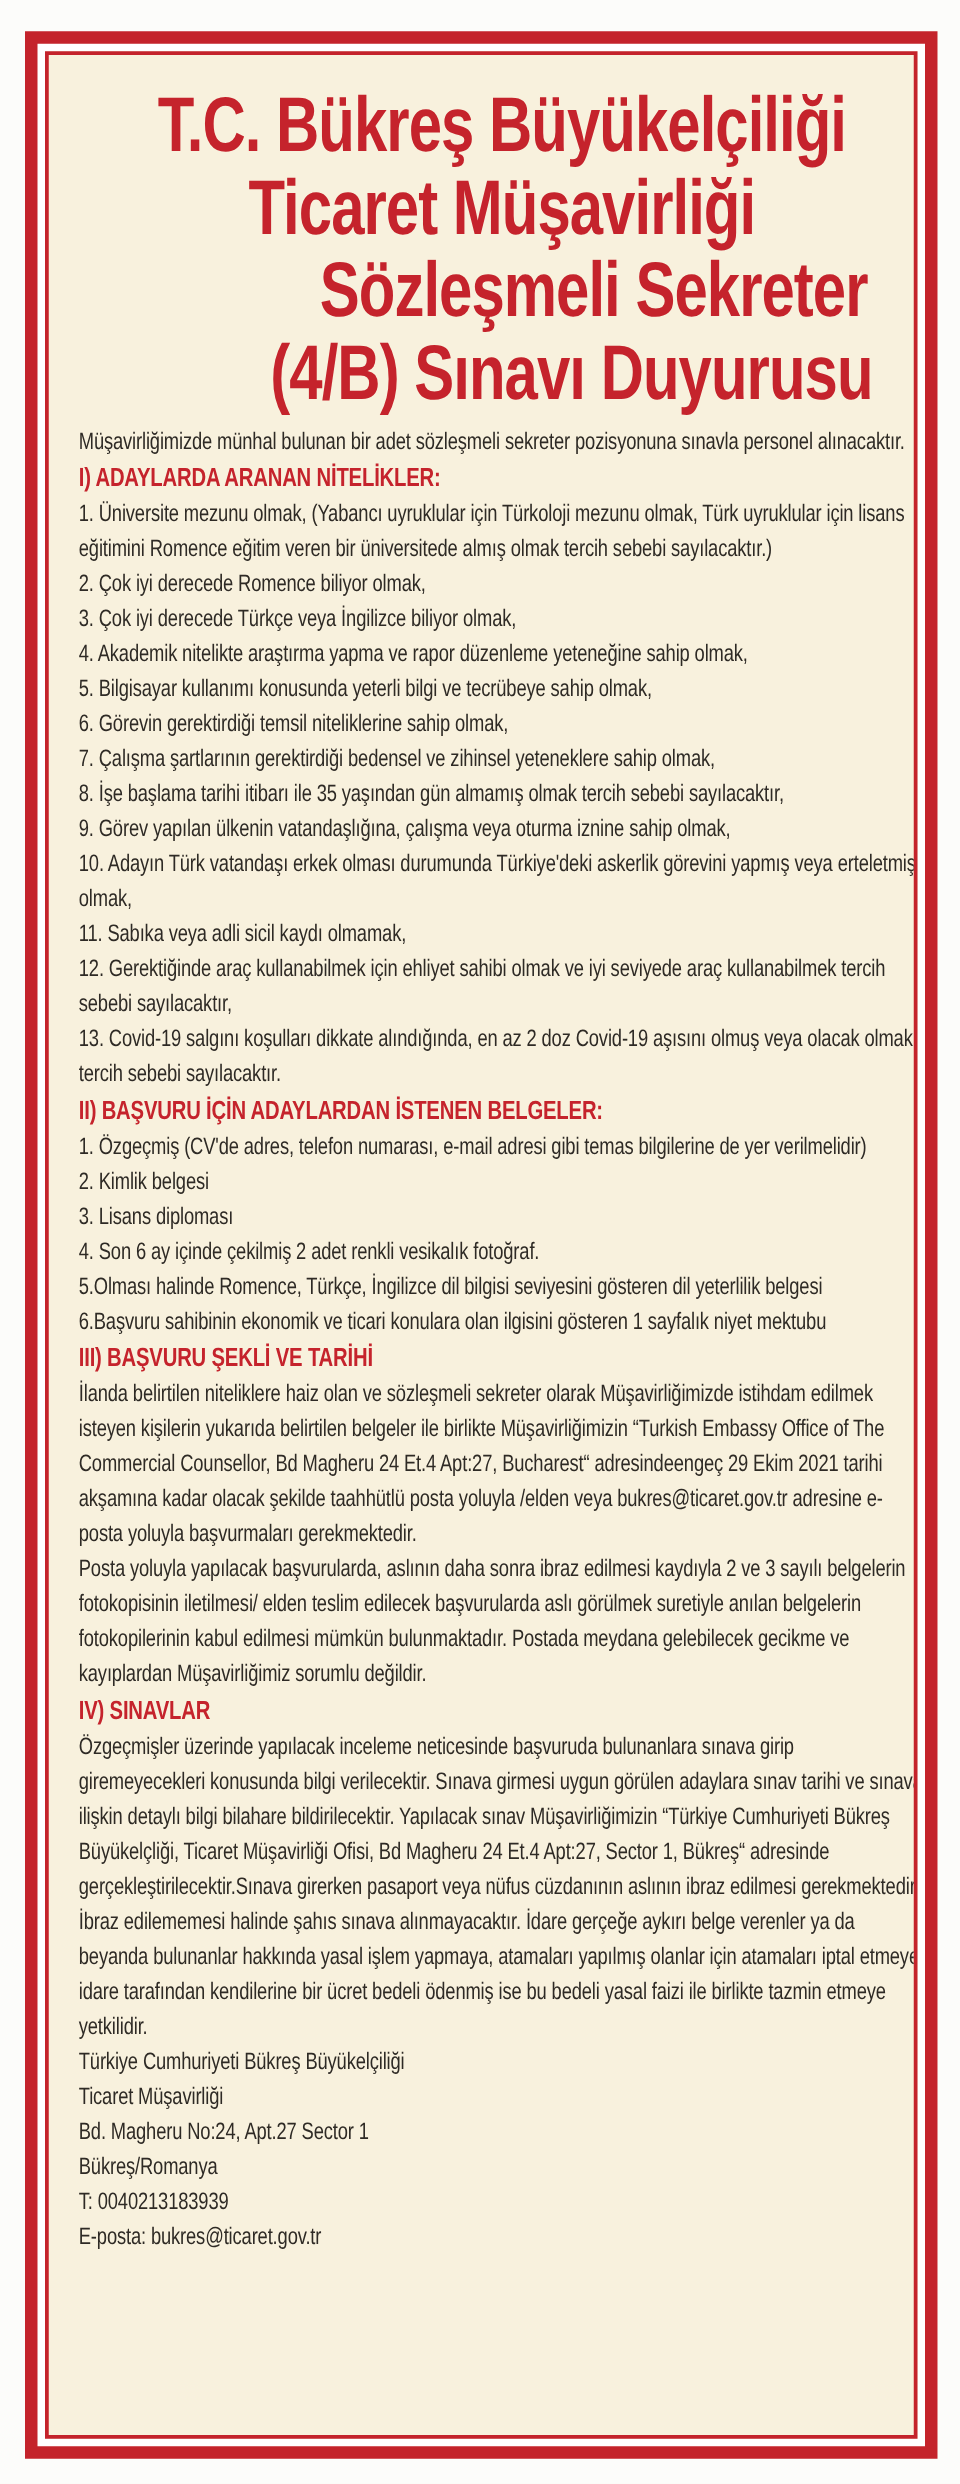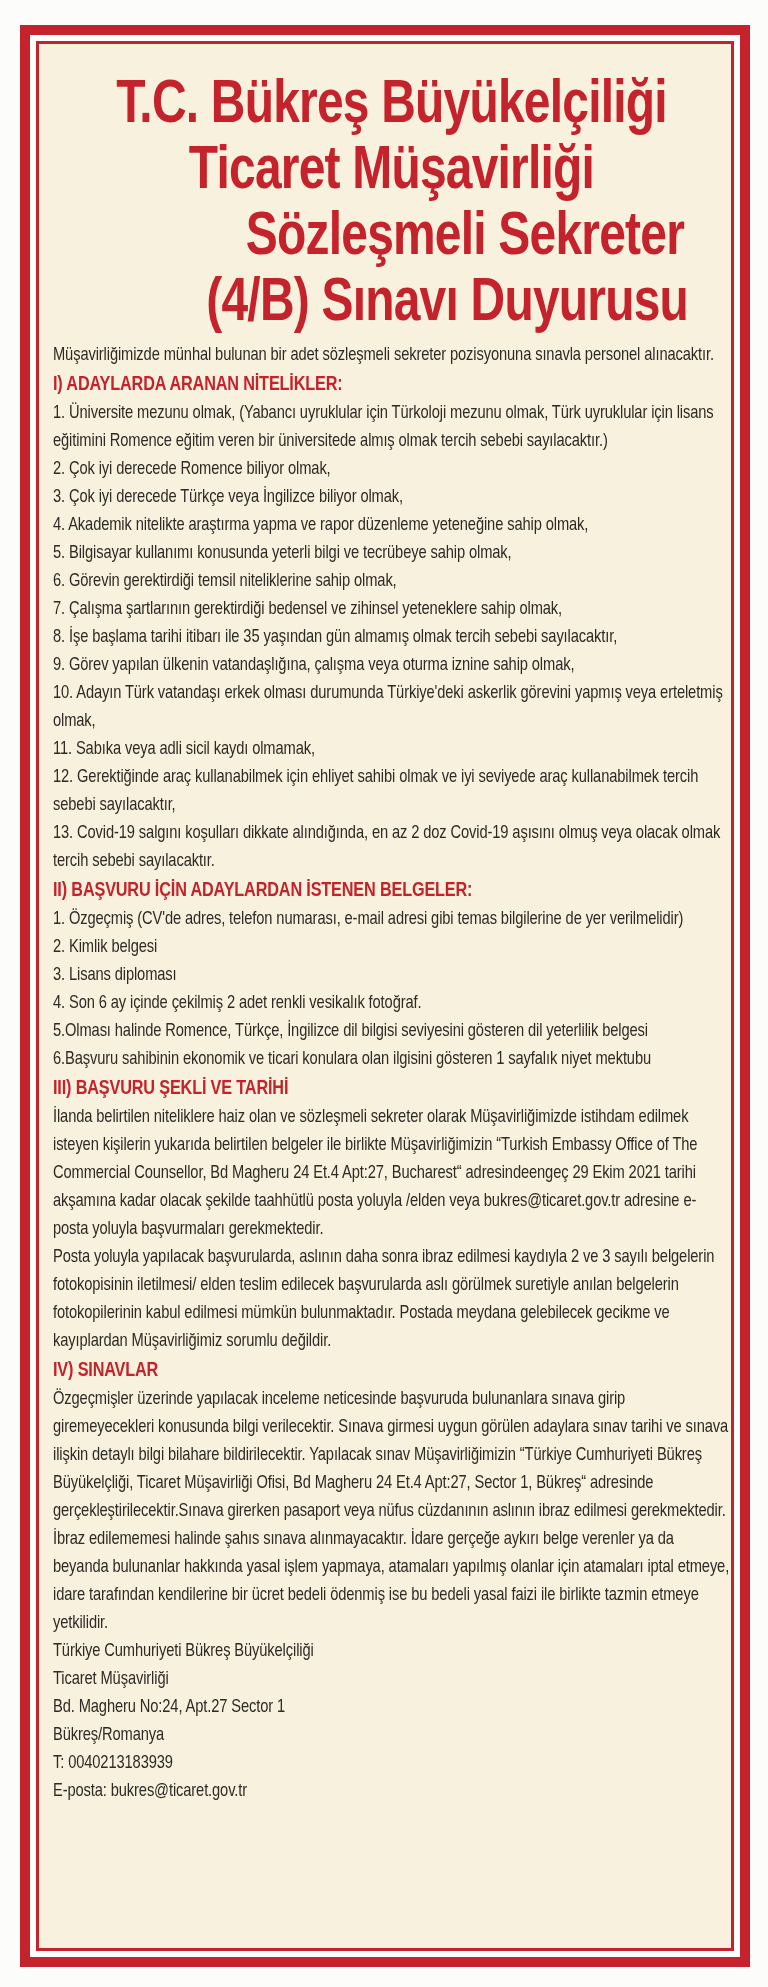--- a/index.html
+++ b/index.html
@@ -14,21 +14,21 @@
     left: 20px; top: 25px;
     width: 730px; height: 1942px;
     border: 10px solid #c4232b;
     background: #ffffff;
     padding: 6px;
   }
   .frame-inner {
     width: 100%; height: 100%;
     border: 3px solid #c4232b;
     background: #f8f1dd;
-    padding: 24px 8px 14px 14px;
+    padding: 24px 8px 14px 24px;
     overflow: hidden;
   }
   
   .title-block {
     width: 875px;
     margin-left: -99px;
     transform: scaleX(0.773);
     transform-origin: 50% 0;
     color: #c5232c;
     font-weight: 700;

